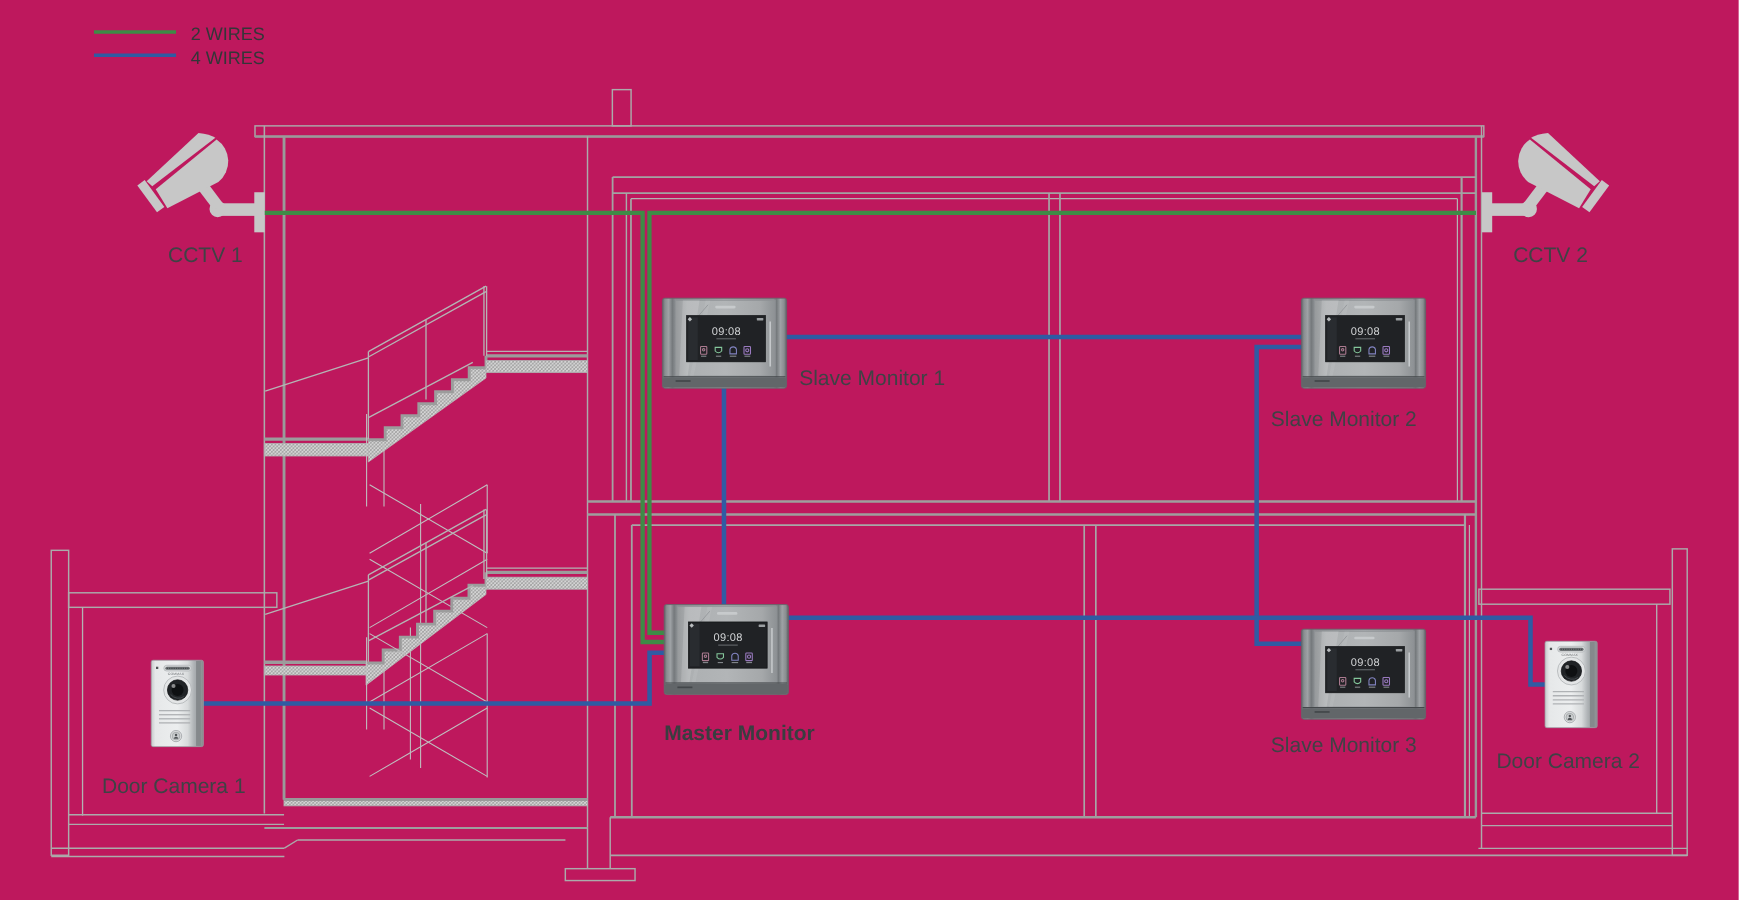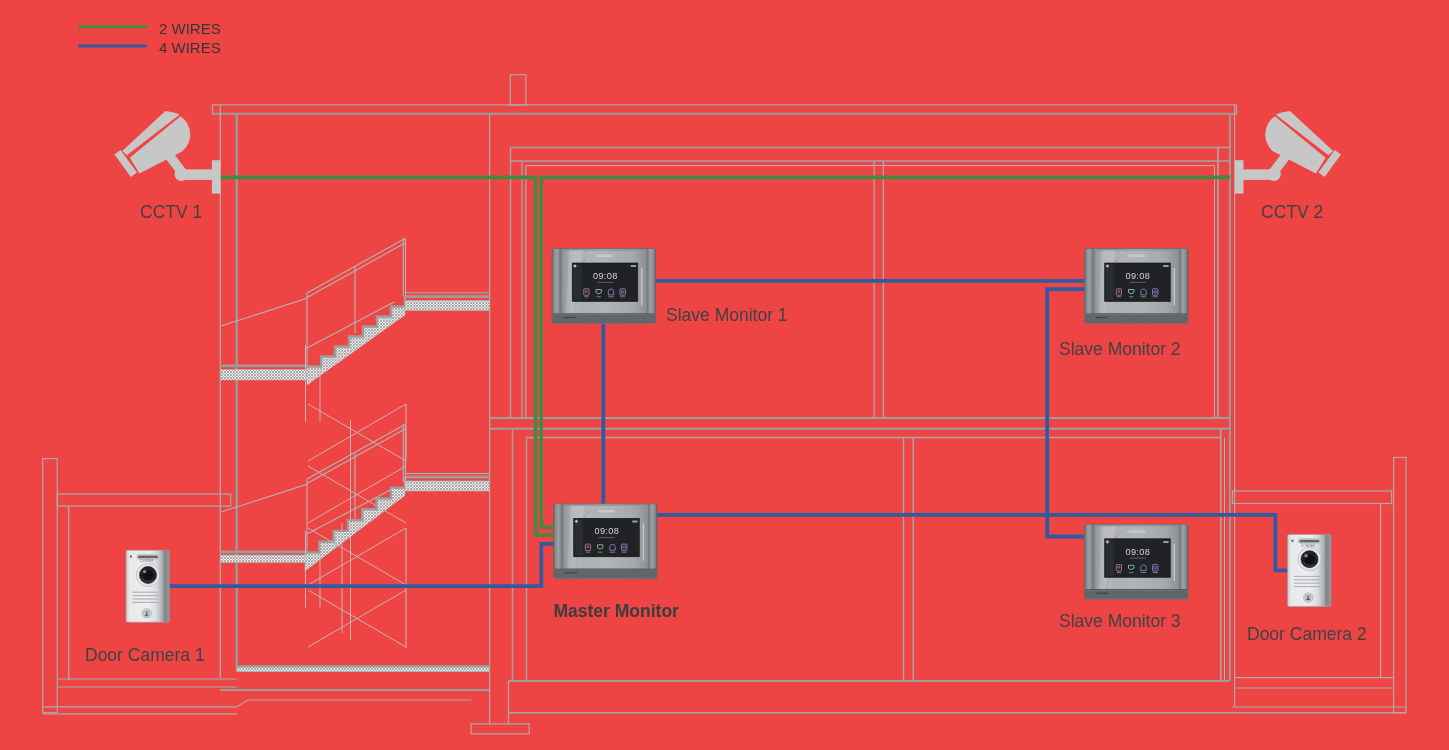--- a/index.html
+++ b/index.html
@@ -1,16 +1,16 @@
 <!DOCTYPE html>
 <html><head>
 <meta charset="utf-8">
 <style>
   html,body{margin:0;padding:0;background:#ffffff;}
-  .wrap{position:relative;width:1449px;height:750px;overflow:hidden;background:#ef4444;}
+  .wrap{position:relative;width:1449px;height:750px;overflow:hidden;background:#be185d;}
   svg{display:block;}
   text{font-family:"Liberation Sans", sans-serif;}
 </style>
 </head>
 <body>
 <div class="wrap">
 <svg width="1449" height="750" viewBox="0 0 1449 750">
 <defs>
   <pattern id="hat" width="3" height="3" patternUnits="userSpaceOnUse">
     <rect width="3" height="3" fill="#e9e9e9"></rect>

